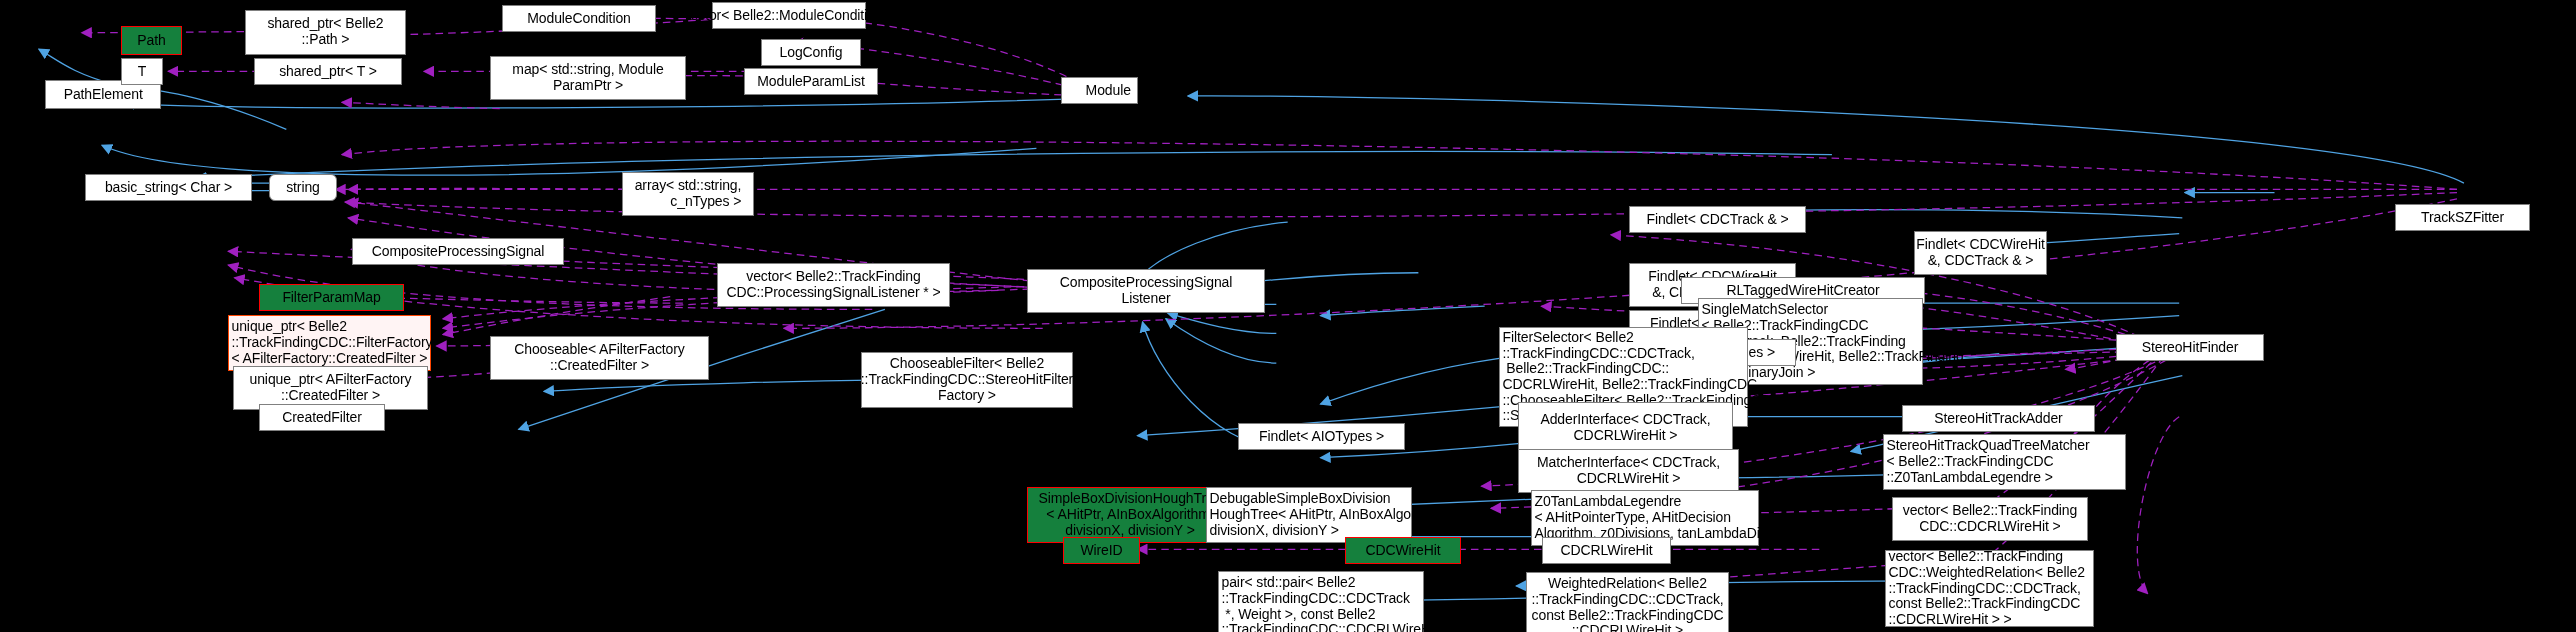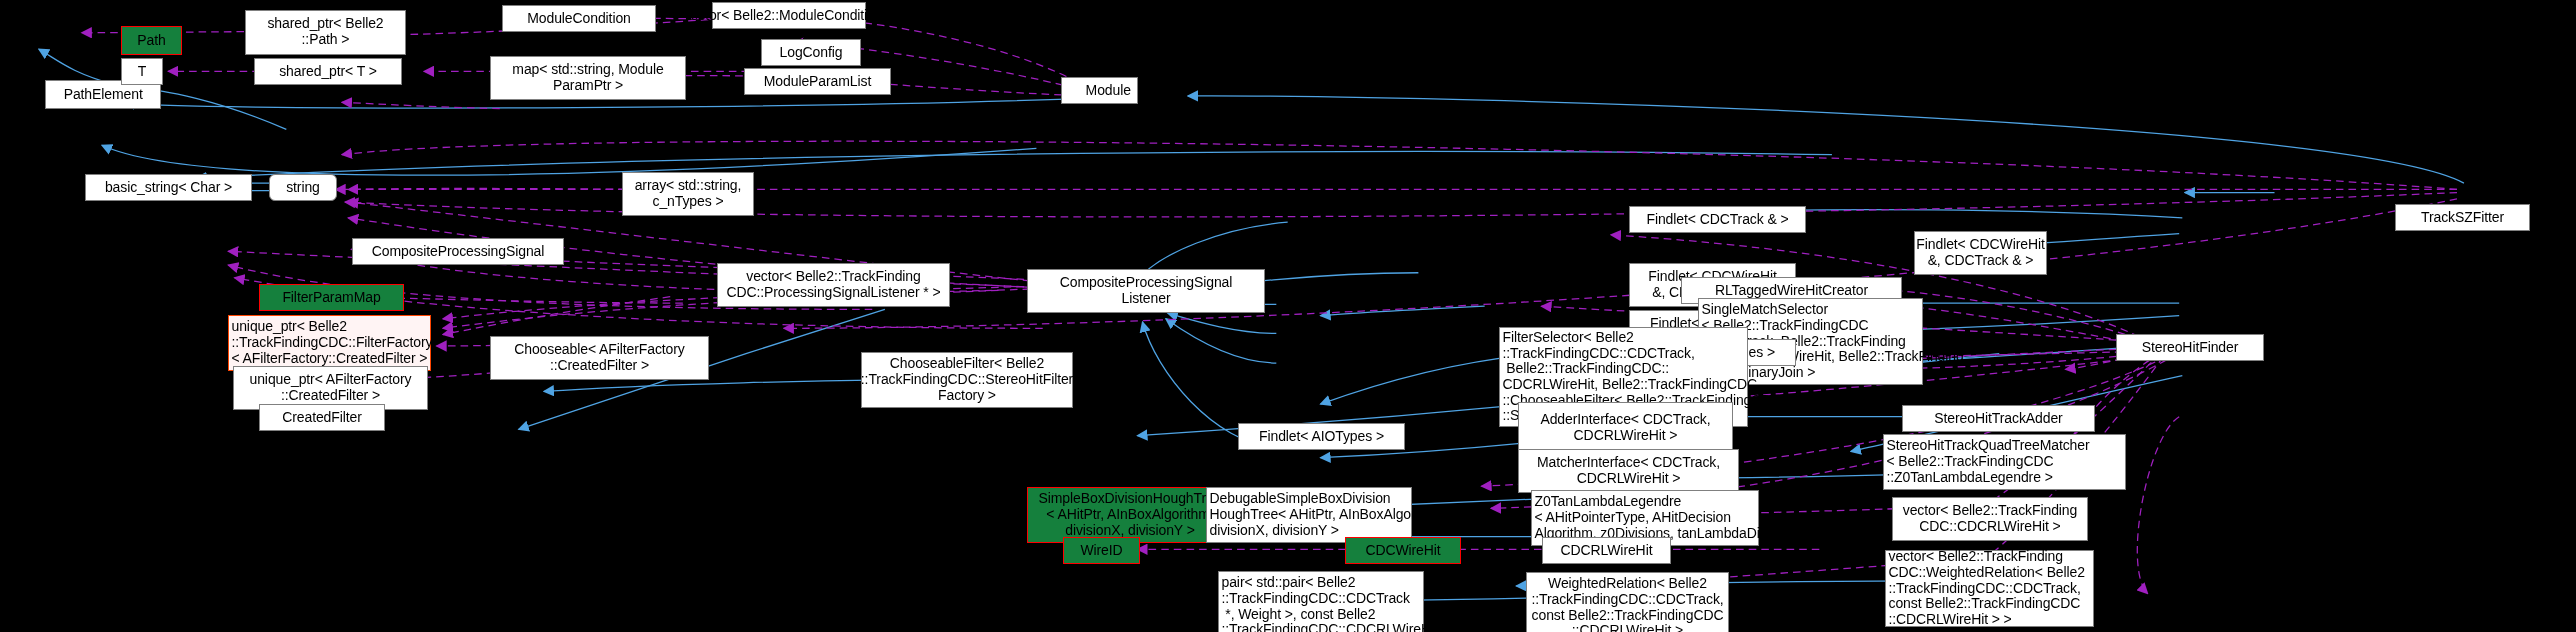--- a/index.html
+++ b/index.html
@@ -142,38 +142,38 @@
       <div class="node pink" style="left: 121px; top: 26px; width: 61px; height: 29px;">Path</div>
       <div class="node" style="left: 121px; top: 58px; width: 42px; height: 27px;">T</div>
       <div class="node" style="left: 245px; top: 9.5px; width: 161px; height: 45px;">shared_ptr&lt; Belle2
 ::Path &gt;</div>
       <div class="node" style="left: 254px; top: 58px; width: 148px; height: 27px;">shared_ptr&lt; T &gt;</div>
       <div class="node" style="left: 502px; top: 5px; width: 154px; height: 27px;">ModuleCondition</div>
       <div class="node" style="left: 712px; top: 1.9px; width: 154px; height: 27px;">vector&lt; Belle2::ModuleCondition &gt;</div>
       <div class="node" style="left: 761px; top: 39px; width: 100px; height: 27px;">LogConfig</div>
       <div class="node" style="left: 490px; top: 56px; width: 196px; height: 44px;">map&lt; std::string, Module
 ParamPtr &gt;</div>
-      <div class="node" style="left: 744px; top: 68px; width: 147px; height: 27px;">ModuleParamList</div>
+      <div class="node" style="left: 744px; top: 68px; width: 134px; height: 27px;">ModuleParamList</div>
       <div class="node" style="left: 1061px; top: 77px; width: 77px; height: 27px; padding-left: 20px;">Module</div>
       <div class="node" style="left: 85px; top: 174px; width: 167px; height: 27px;">basic_string&lt; Char &gt;</div>
       <div class="node" style="left: 269px; top: 174px; width: 68px; height: 27px; border-radius: 6px;">string</div>
-      <div class="node" style="left: 622px; top: 172px; width: 132px; height: 44px;">array&lt; std::string,
+      <div class="node" style="left: 622px; top: 172px; width: 132px; height: 44px; text-align: right;">array&lt; std::string,
 c_nTypes &gt;</div>
       <div class="node" style="left: 1629px; top: 206px; width: 177px; height: 27px;">Findlet&lt; CDCTrack &amp; &gt;</div>
       <div class="node" style="left: 2395px; top: 204px; width: 135px; height: 27px;">TrackSZFitter</div>
       <div class="node" style="left: 1914px; top: 231px; width: 133px; height: 44px;">Findlet&lt; CDCWireHit
 &amp;, CDCTrack &amp; &gt;</div>
       <div class="node" style="left: 352px; top: 238px; width: 212px; height: 27px;">CompositeProcessingSignal</div>
       <div class="node" style="left: 1027px; top: 269px; width: 238px; height: 44px;">CompositeProcessingSignal
 Listener</div>
       <div class="node" style="left: 717px; top: 263px; width: 233px; height: 44px;">vector&lt; Belle2::TrackFinding
 CDC::ProcessingSignalListener * &gt;</div>
       <div class="node" style="left: 1629px; top: 263px; width: 167px; height: 44px;">Findlet&lt; CDCWireHit
 &amp;, CDCRLWireHit &gt;</div>
-      <div class="node" style="left: 1681px; top: 277px; width: 221px; height: 27px;">RLTaggedWireHitCreator</div>
+      <div class="node" style="left: 1681px; top: 277px; width: 244px; height: 27px;">RLTaggedWireHitCreator</div>
       <div class="node pink" style="left: 259px; top: 284px; width: 145px; height: 27px;">FilterParamMap</div>
       <div class="node" style="left: 1629px; top: 310px; width: 167px; height: 27px;">Findlet&lt; AIOTypes &gt;</div>
       <div class="node left" style="left: 1698px; top: 298px; width: 225px; height: 87px;">SingleMatchSelector
 &lt; Belle2::TrackFindingCDC
 ::CDCTrack, Belle2::TrackFinding
 CDC::CDCRLWireHit, Belle2::TrackFinding
 CDC::BinaryJoin &gt;</div>
       <div class="node orange left" style="left: 228px; top: 315px; width: 203px; height: 56px;">unique_ptr&lt; Belle2
 ::TrackFindingCDC::FilterFactory
 &lt; AFilterFactory::CreatedFilter &gt; &gt;</div>

